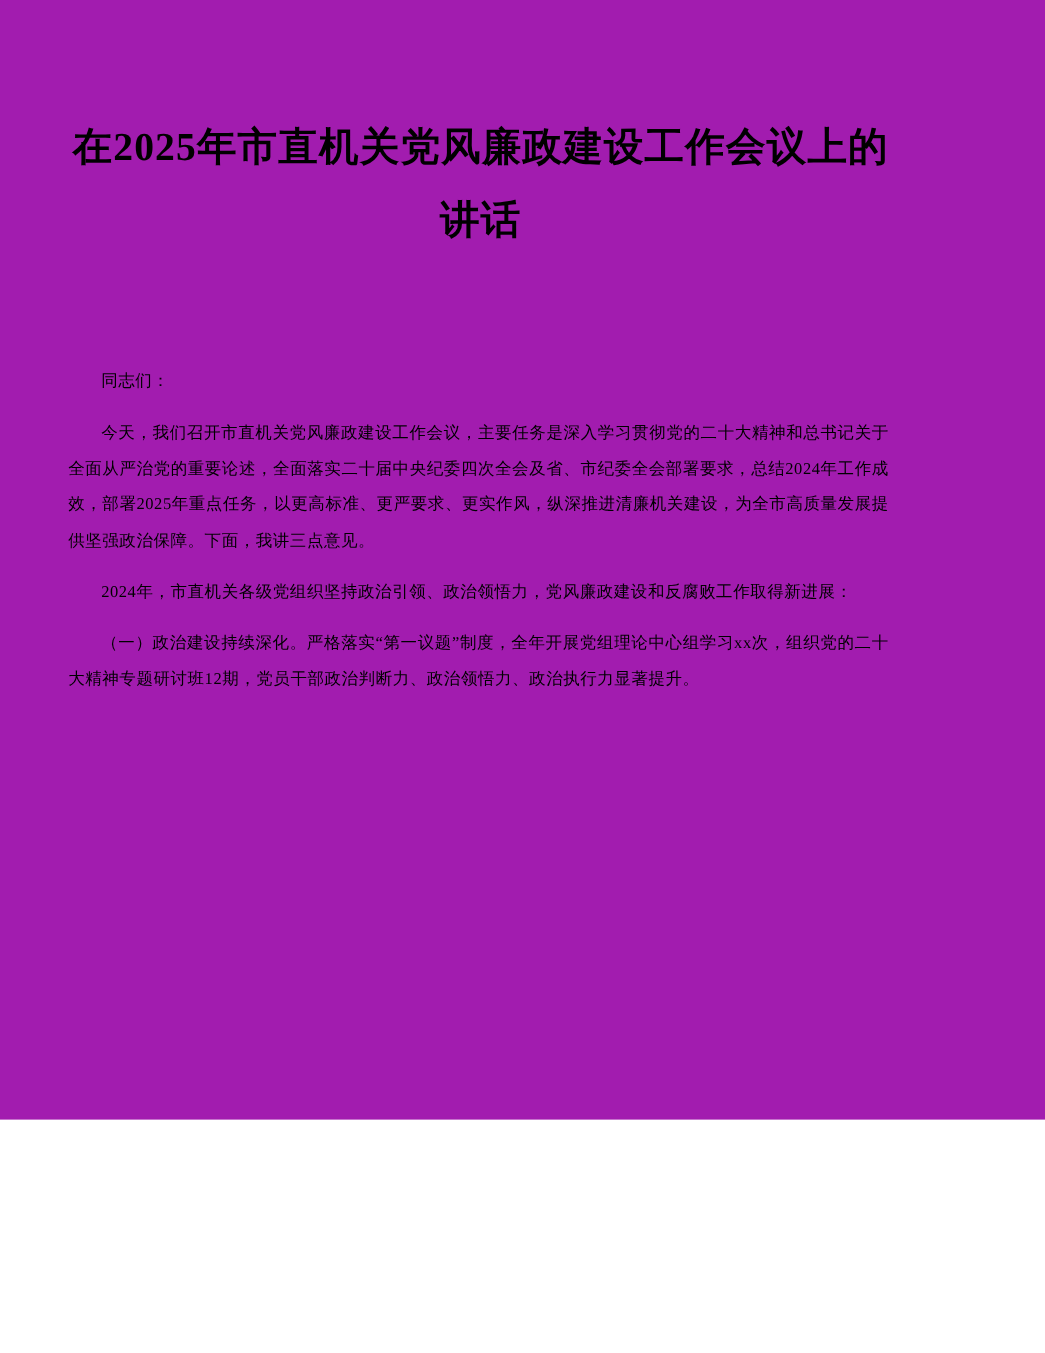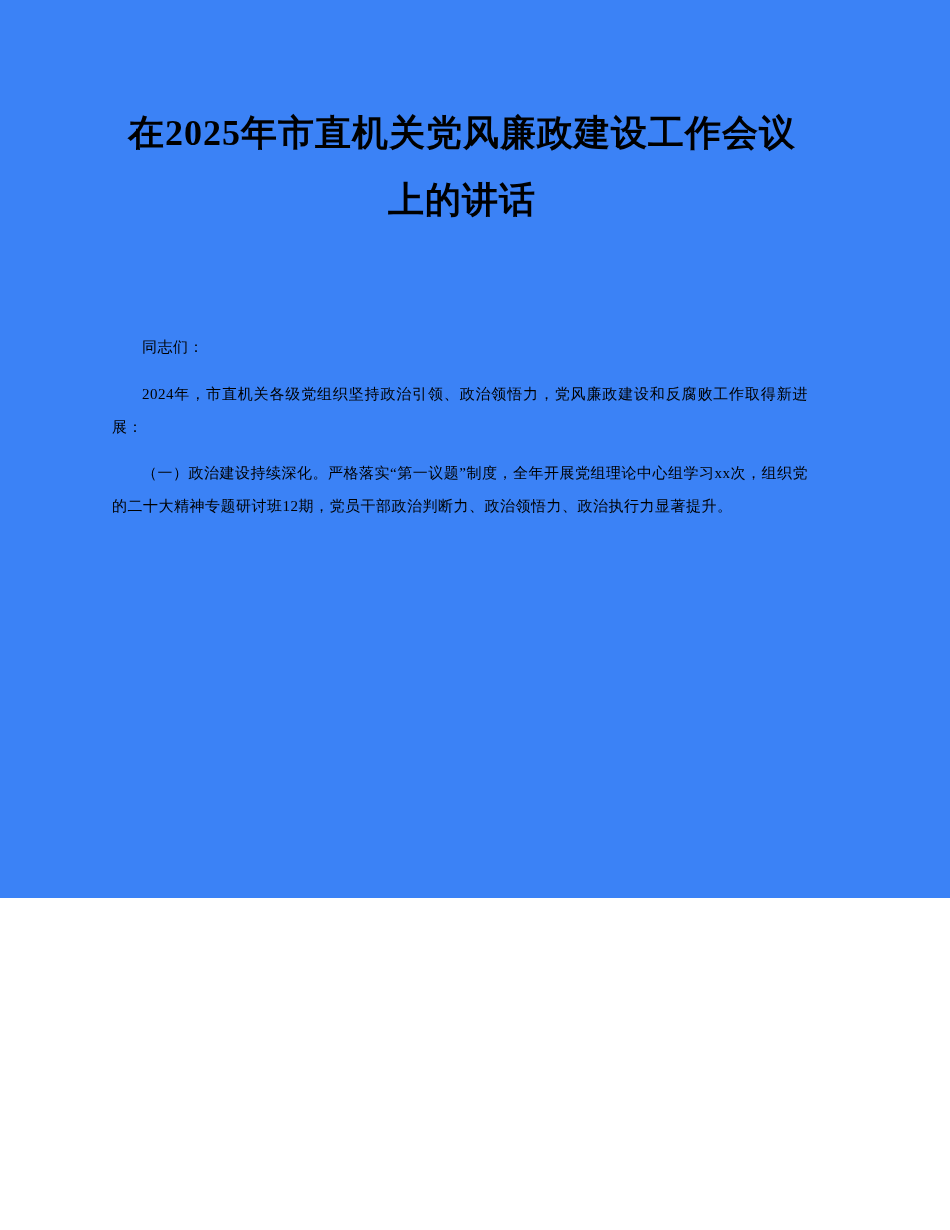--- a/index.html
+++ b/index.html
@@ -3,25 +3,25 @@
 <meta charset="utf-8">
 <style>
   html, body {
     margin: 0;
     padding: 0;
     background: #ffffff;
   }
   .page {
     position: relative;
     width: 950px;
-    height: 898px;
+    height: 1018px;
     margin: 0 auto;
-    background: #3b82f6;
+    background: #a21caf;
     box-sizing: border-box;
-    padding: 100px 138px 60px 112px;
+    padding: 100px 138px 60px 62px;
     color: #000000;
     overflow: hidden;
   }
   .title {
     font-family: "Liberation Serif", "DejaVu Serif", serif;
     font-size: 36px;
     font-weight: 700;
     text-align: center;
     line-height: 1.85;
     margin: 0 0 98px 0;
@@ -53,19 +53,20 @@
 </style>
 </head>
 <body>
 
 <div class="page">
 
   <h1 class="title">在2025年市直机关党风廉政建设工作会议上的讲话</h1>
 
   <p class="body">同志们：</p>
 
+  <p class="body">今天，我们召开市直机关党风廉政建设工作会议，主要任务是深入学习贯彻党的二十大精神和总书记关于全面从严治党的重要论述，全面落实二十届中央纪委四次全会及省、市纪委全会部署要求，总结2024年工作成效，部署2025年重点任务，以更高标准、更严要求、更实作风，纵深推进清廉机关建设，为全市高质量发展提供坚强政治保障。下面，我讲三点意见。</p>
 
 
   <p class="body">2024年，市直机关各级党组织坚持政治引领、政治领悟力，党风廉政建设和反腐败工作取得新进展：</p>
 
   <p class="body"><span class="lead-bold">（一）政治建设持续深化。</span><span>严格落实“第一议题”制度，全年开展党组理论中心组学习xx次，组织党的二十大精神专题研讨班12期，党员干部政治判断力、政治领悟力、政治执行力显著提升。</span></p>
 
 </div>
 
 </body></html>

